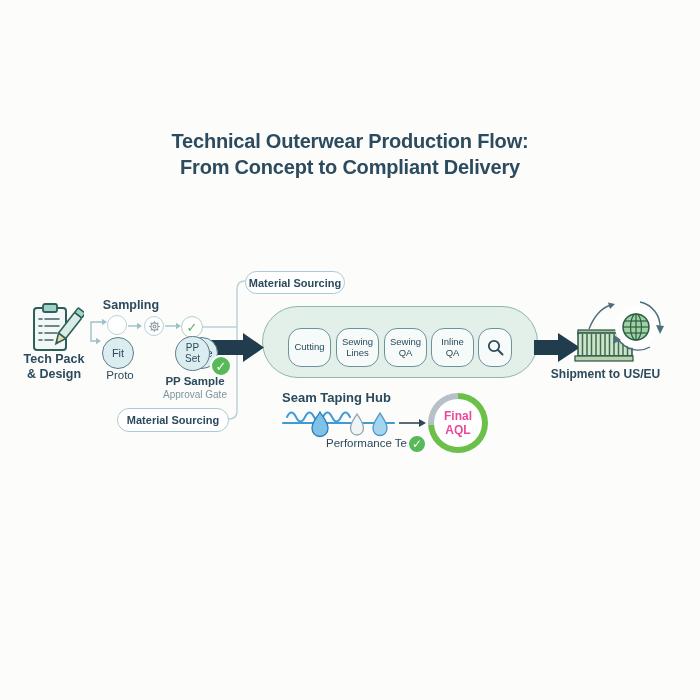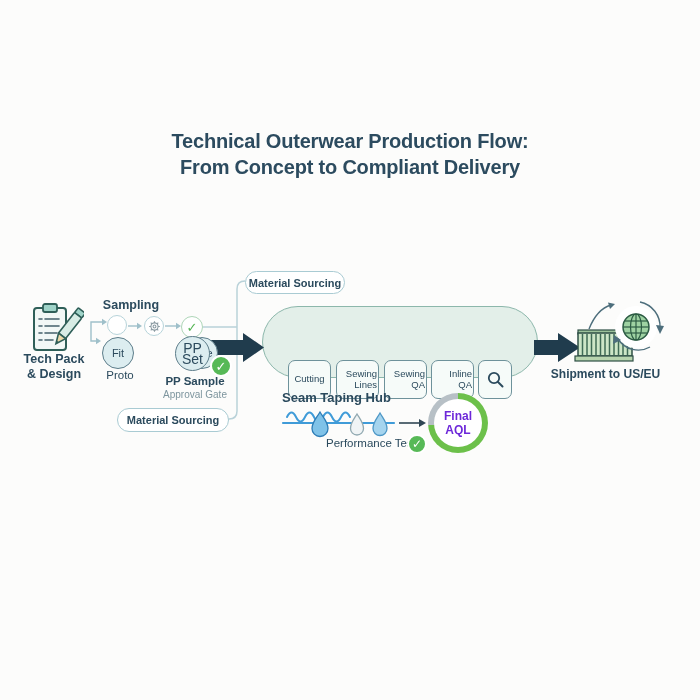--- a/index.html
+++ b/index.html
@@ -16,28 +16,28 @@
     align-items:center;justify-content:center;box-sizing:border-box;}
   .node{border-radius:50%;background:#dcedf0;border:1.5px solid #5d7d8a;display:flex;
     align-items:center;justify-content:center;box-sizing:border-box;font-size:11px;
     color:#2b4a5d;text-align:center;line-height:10.5px;}
   .badge{border-radius:50%;background:#57b957;border:2px solid #ffffff;color:#fff;
     display:flex;align-items:center;justify-content:center;font-weight:700;box-sizing:border-box;}
   .capsule{left:262px;top:306px;width:276px;height:72px;background:#e3efe9;
     border:1.5px solid #8cb7ab;border-radius:37px;box-sizing:border-box;}
   .bp-head{left:0;top:4px;width:273px;text-align:center;font-size:13px;font-weight:700;color:#24455a;}
   .box{position:absolute;top:21px;height:39px;background:#f6fbf9;border:1.3px solid #6e929b;
-    border-radius:7px;display:flex;align-items:center;justify-content:center;text-align:right;
-    font-size:9.5px;line-height:10.5px;color:#2b4a5d;box-sizing:border-box;padding:1px;margin-top:32px;}
+    border-radius:13px;display:flex;align-items:center;justify-content:center;text-align:center;
+    font-size:9.5px;line-height:10.5px;color:#2b4a5d;box-sizing:border-box;padding:1px;}
   .donut{left:428px;top:393px;width:60px;height:60px;border-radius:50%;
     background:conic-gradient(#6cc04a 0deg 266deg,#b7c0c6 266deg 360deg);
     display:flex;align-items:center;justify-content:center;}
   .donut-inner{width:48px;height:48px;border-radius:50%;background:#ffffff;display:flex;
     flex-direction:column;align-items:center;justify-content:center;font-size:12px;
-    font-weight:700;color:#6d28d9;line-height:14px;}
+    font-weight:700;color:#ec4899;line-height:14px;}
   svg{display:block;}
 </style>
 </head>
 <body>
 
 <div id="canvas">
 
   <div class="abs title">
     <div>Technical Outerwear Production Flow:</div>
     <div>From Concept to Compliant Delivery</div>
@@ -133,21 +133,21 @@
   <div class="abs mini" style="left:181px;top:316px;width:22px;height:22px;border-color:#aed6b8;color:#53b453;font-weight:700;font-size:13px;">
     <span>✓</span>
   </div>
 
   <div class="abs node" style="left:102px;top:337px;width:32px;height:32px;">
     <span>Fit</span>
   </div>
   <div class="abs node" style="left:138px;top:337px;width:32px;height:32px;margin-left:48px;">
     <span>Size</span>
   </div>
-  <div class="abs node" style="left:175px;top:336px;width:35px;height:35px;font-size:14px;">
+  <div class="abs node" style="left:175px;top:336px;width:35px;height:35px;font-size:10px;">
     <div>
       <div>PP</div>
       <div>Set</div>
     </div>
   </div>
 
   <div class="abs caption" style="left:96px;top:369px;width:48px;font-size:11.5px;">Proto</div>
   <div class="abs caption" style="left:158px;top:375px;width:74px;font-size:11.5px;font-weight:700;">PP Sample</div>
   <div class="abs caption" style="left:154px;top:389px;width:82px;font-size:10px;color:#7d959e;">Approval Gate</div>
 

